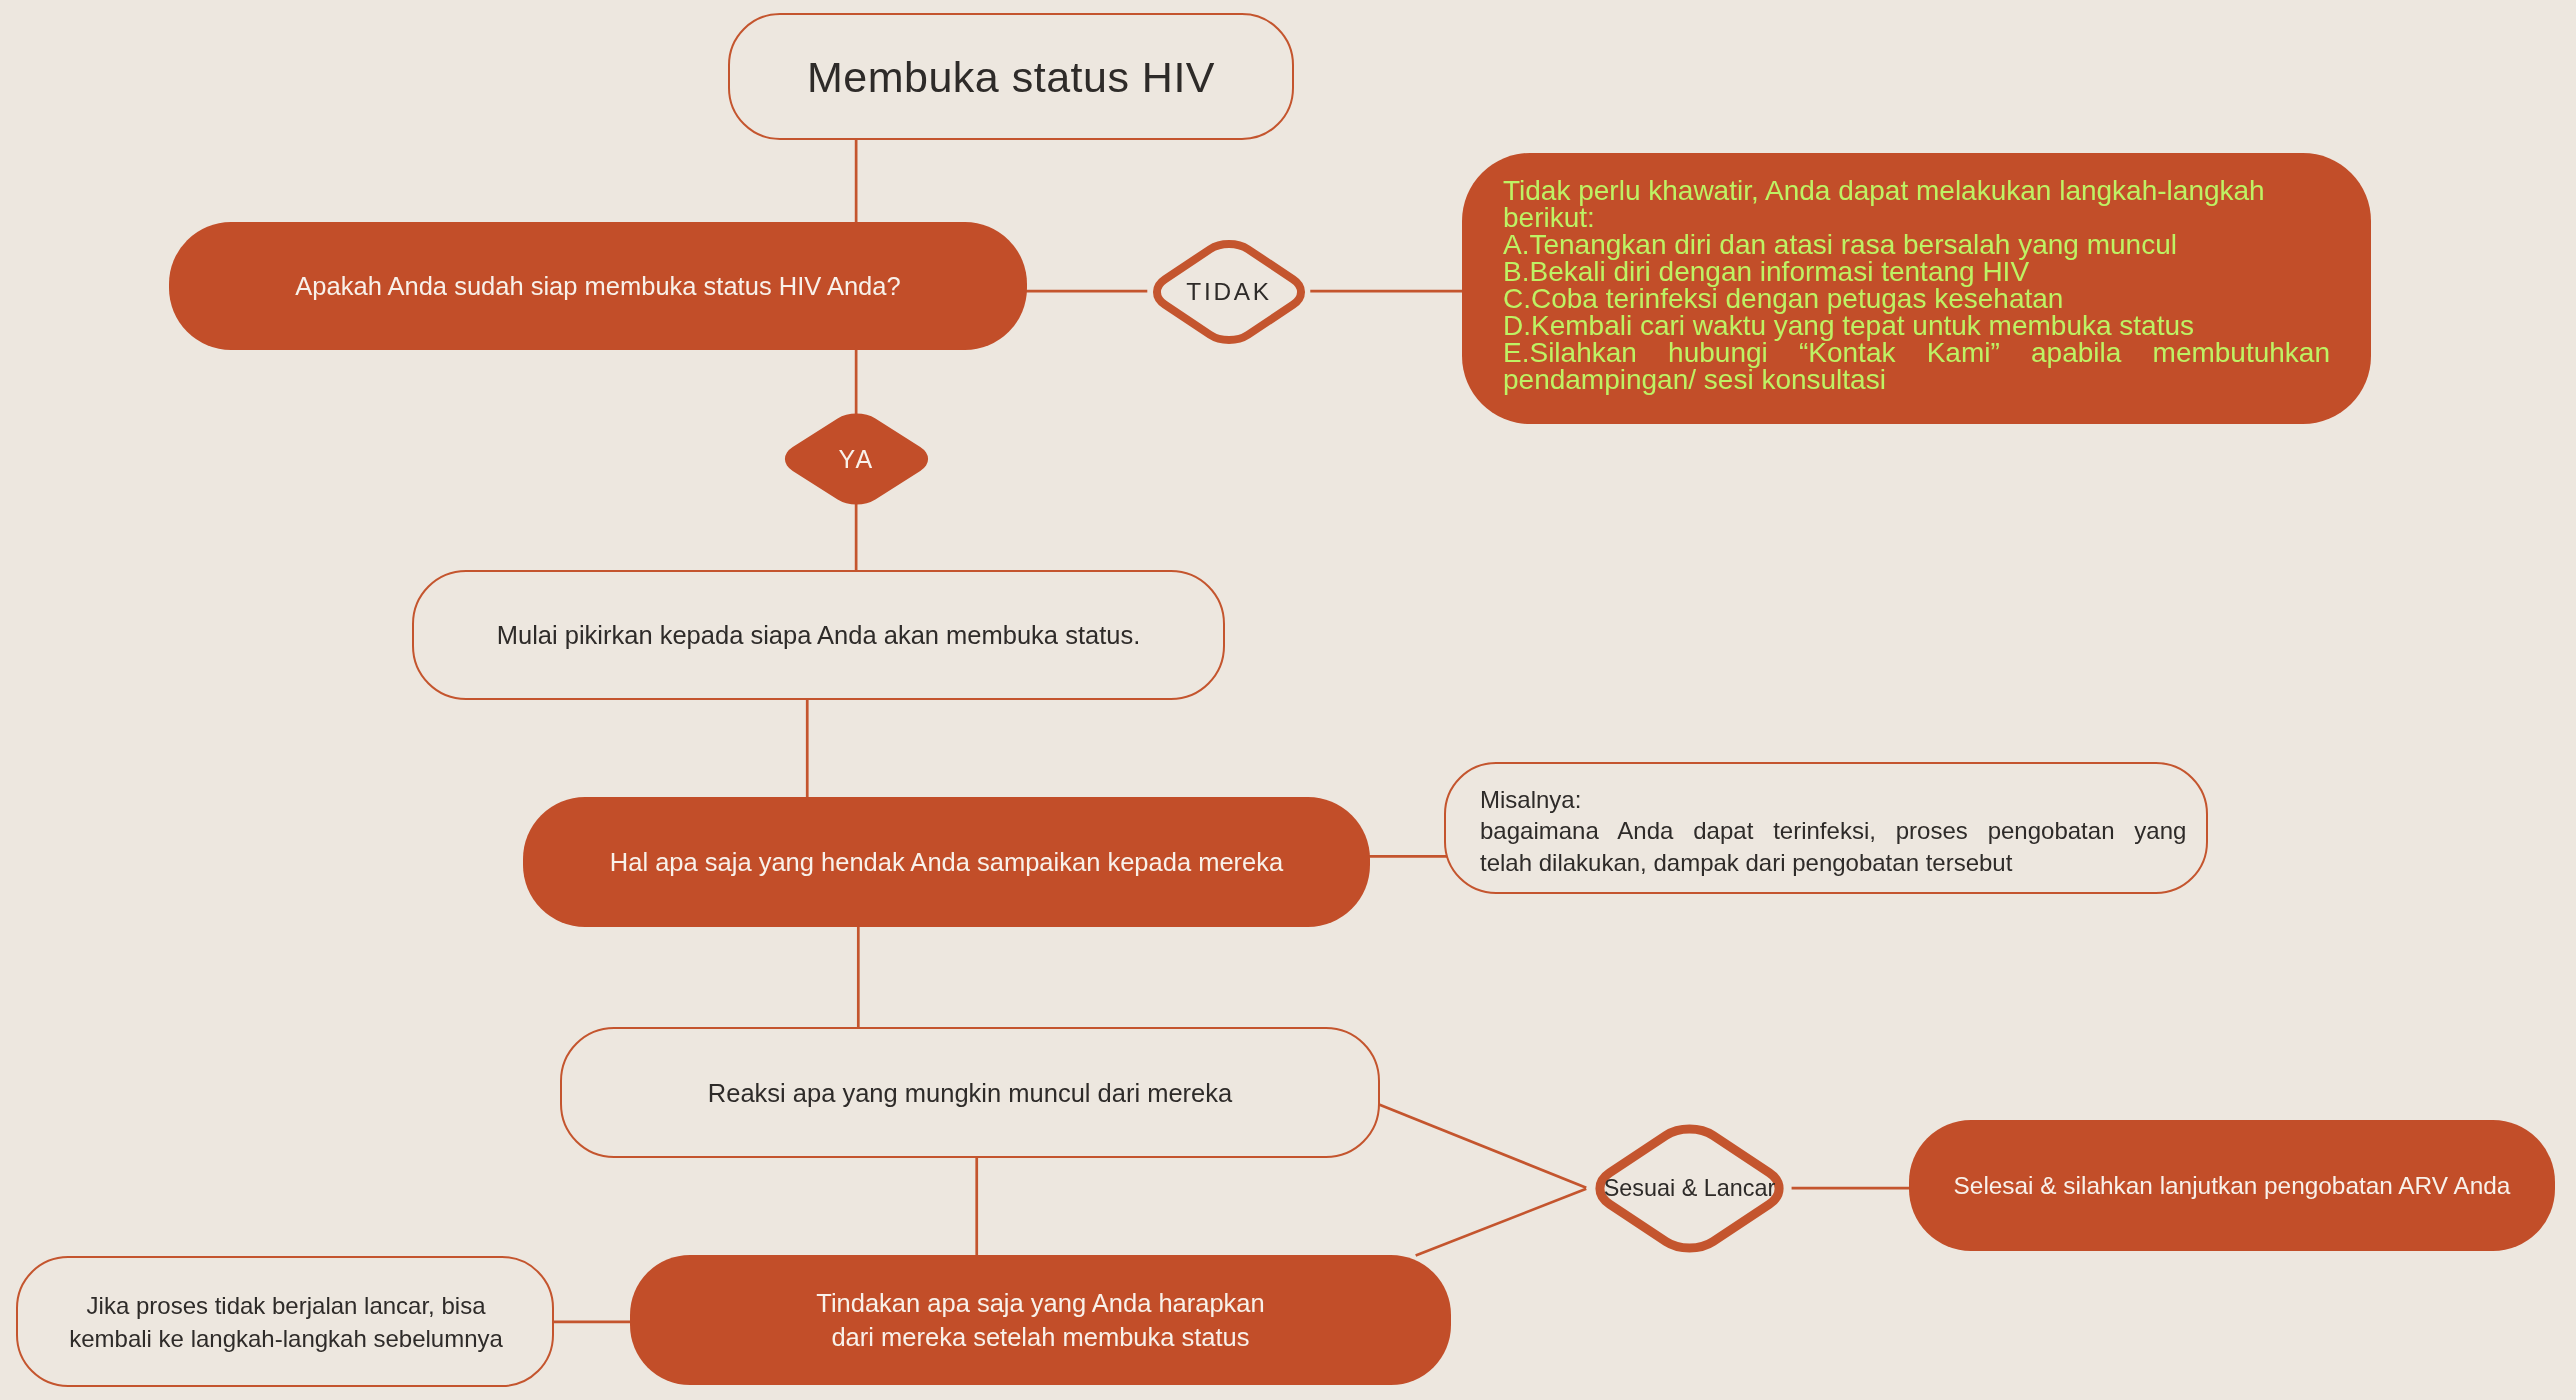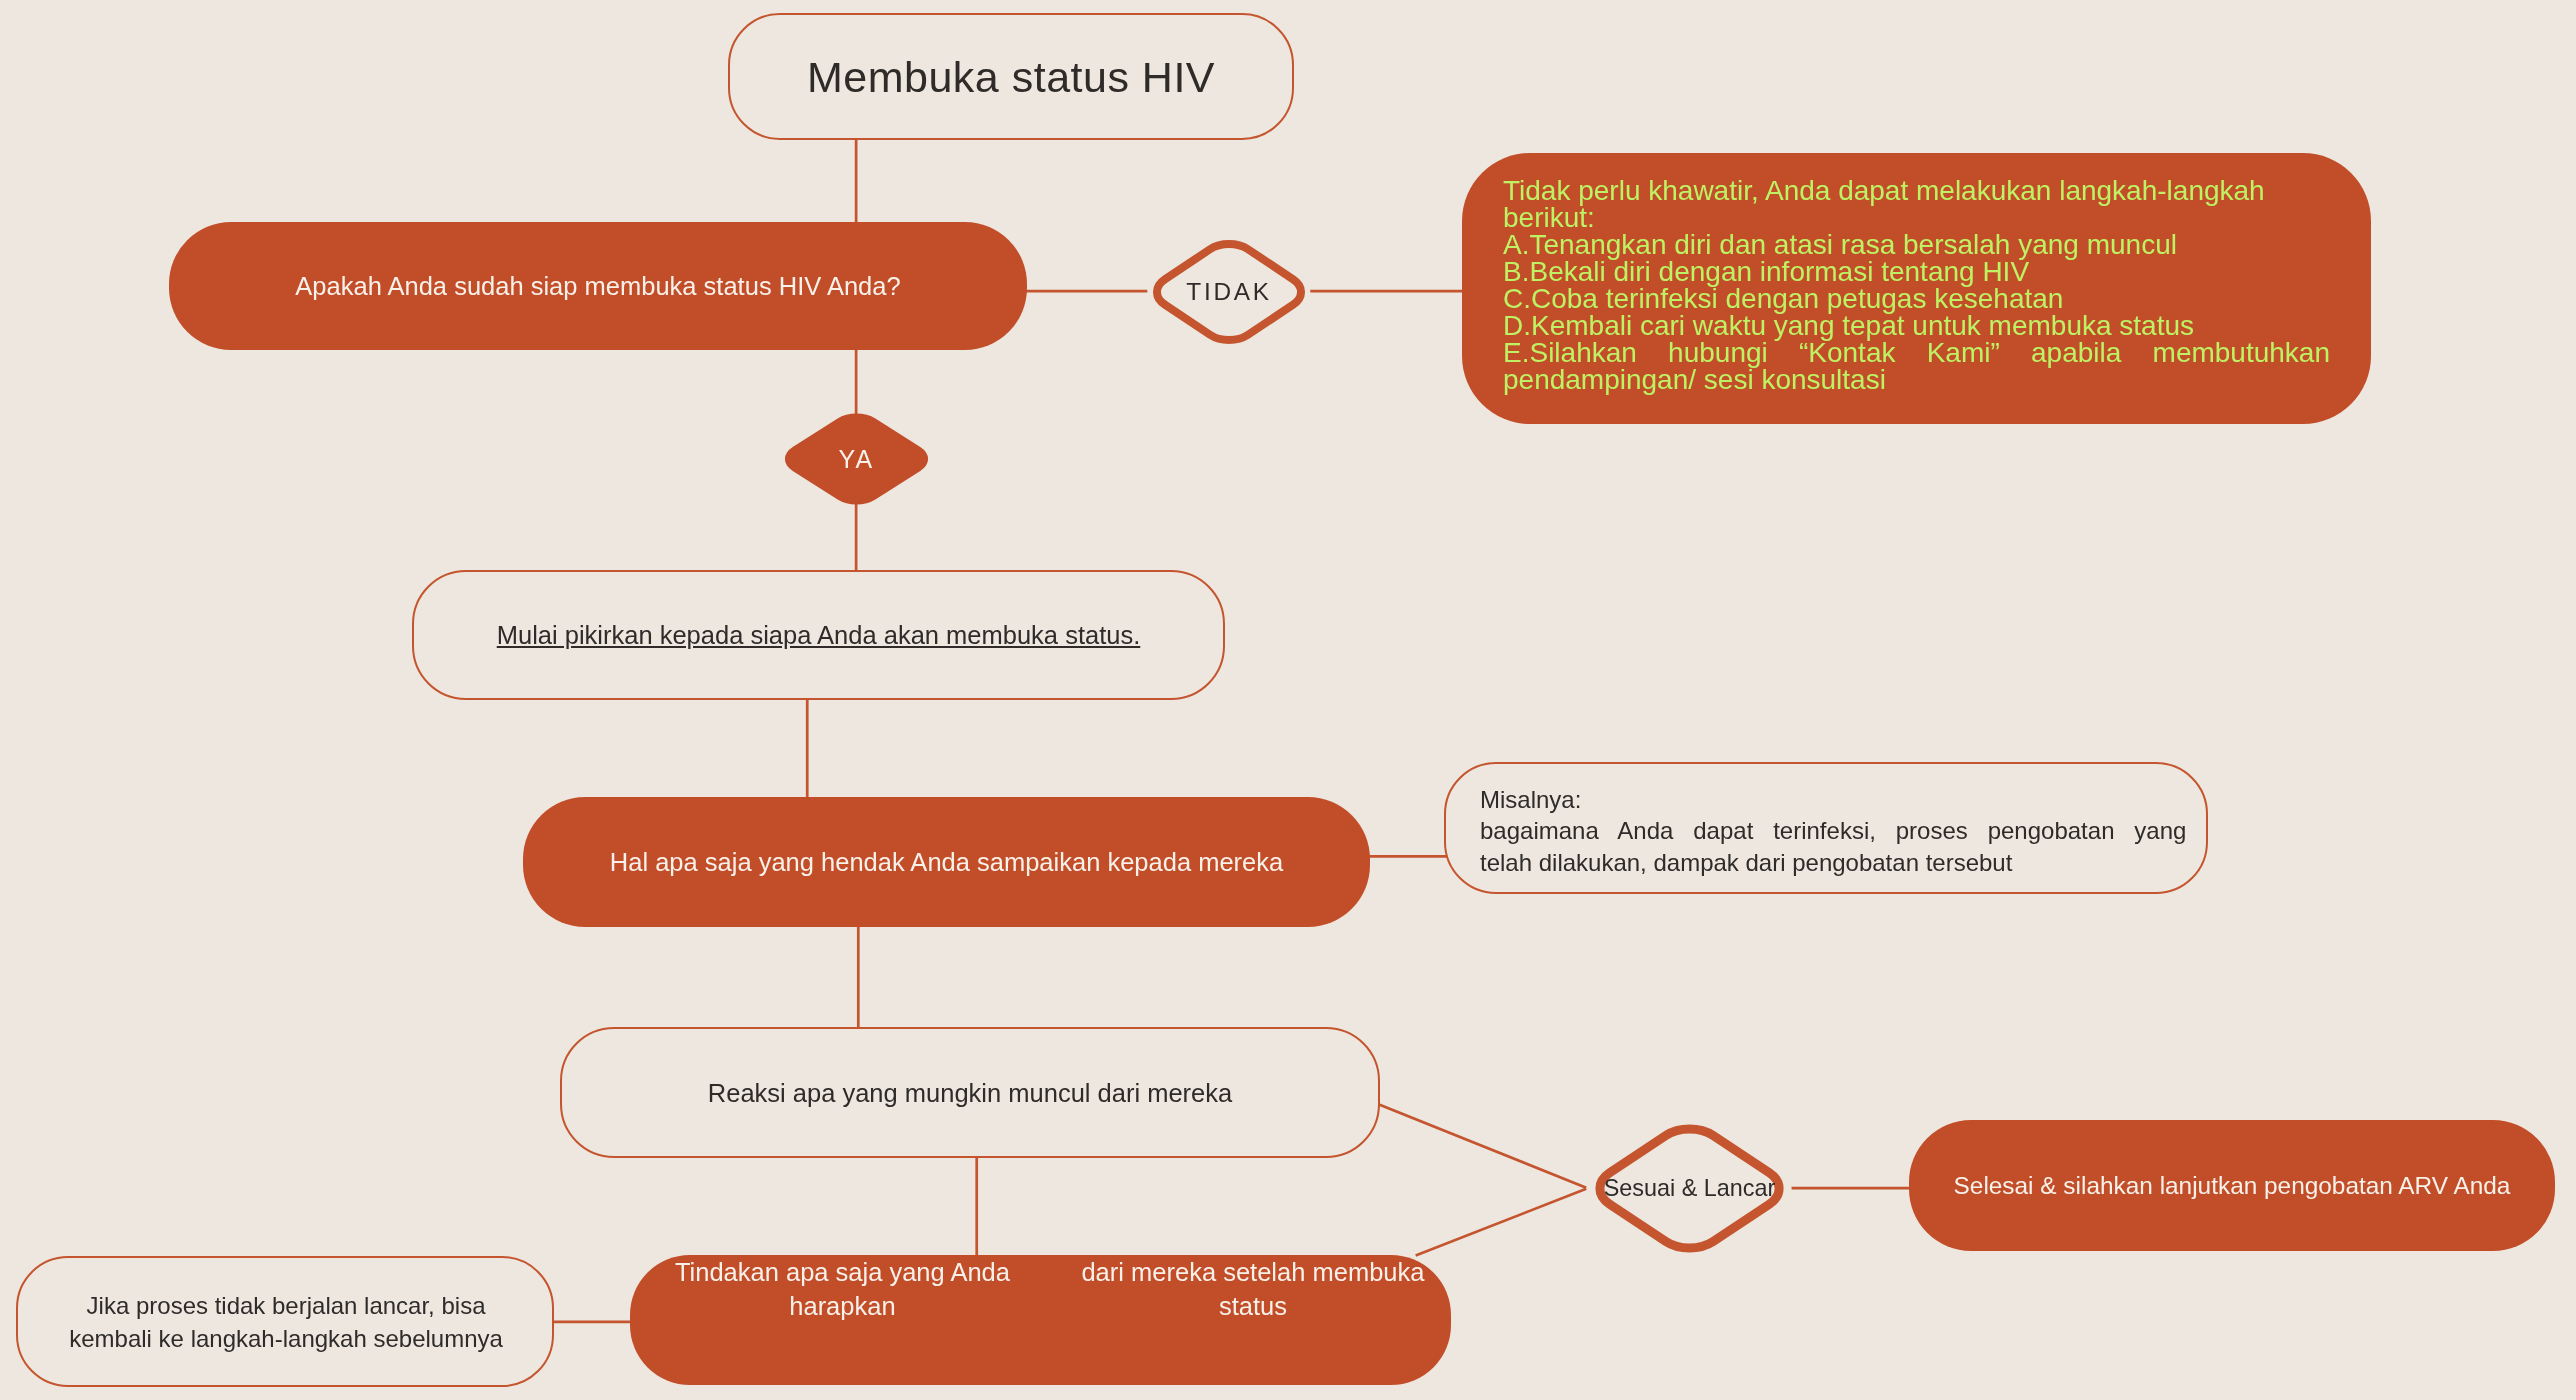--- a/index.html
+++ b/index.html
@@ -31,38 +31,38 @@
   #question-node{left:169px;top:222px;width:858px;height:128px;border-radius:62px;}
 
   #steps-node{
     left:1462px;top:153px;width:909px;height:271px;border-radius:68px;
     display:block;text-align:left;
     padding:24px 41px 0 41px;
   }
   #steps-node .line{font-size:28px;line-height:27px;color:#bef264;display:block;}
 
   #mulai-node{left:412px;top:570px;width:813px;height:130px;border-radius:54px;}
-  #mulai-node .lbl{padding:0 5.4px;text-decoration:underline;}
+  #mulai-node .lbl{padding:0 5.4px;}
 
   #hal-node{left:523px;top:797px;width:847px;height:130px;border-radius:62px;}
 
   #misalnya-node{
     left:1444px;top:762px;width:764px;height:132px;border-radius:52px;
     display:block;text-align:left;
     padding:19.6px 19.6px 0 34px;
   }
   #misalnya-node .line{font-size:24px;line-height:31.5px;color:#2E2B29;display:block;}
 
   #reaksi-node{left:560px;top:1027px;width:820px;height:131px;border-radius:54px;}
 
   #selesai-node{left:1909px;top:1120px;width:646px;height:131px;border-radius:62px;}
   #selesai-node .lbl{font-size:24.4px;padding:0 16.3px;}
 
   #tindakan-node{left:630px;top:1255px;width:821px;height:130px;border-radius:60px;display:block;}
-  #tindakan-node .inner{display:flex;flex-direction:row;justify-content:center;height:100%;}
+  #tindakan-node .inner{display:flex;flex-direction:column;justify-content:center;height:100%;}
   #tindakan-node .line{font-size:25.5px;line-height:34px;color:#F8F1EA;display:block;text-align:center;}
 
   #jika-node{
     left:15.8px;top:1256px;width:538px;height:131px;border-radius:52px;
     display:flex;flex-direction:column;justify-content:center;
     padding:0 31.5px 0 34px;text-align:left;
   }
   #jika-node .line{font-size:24px;line-height:33px;color:#2E2B29;display:block;}
 
   .just{text-align:justify;text-align-last:justify;}

